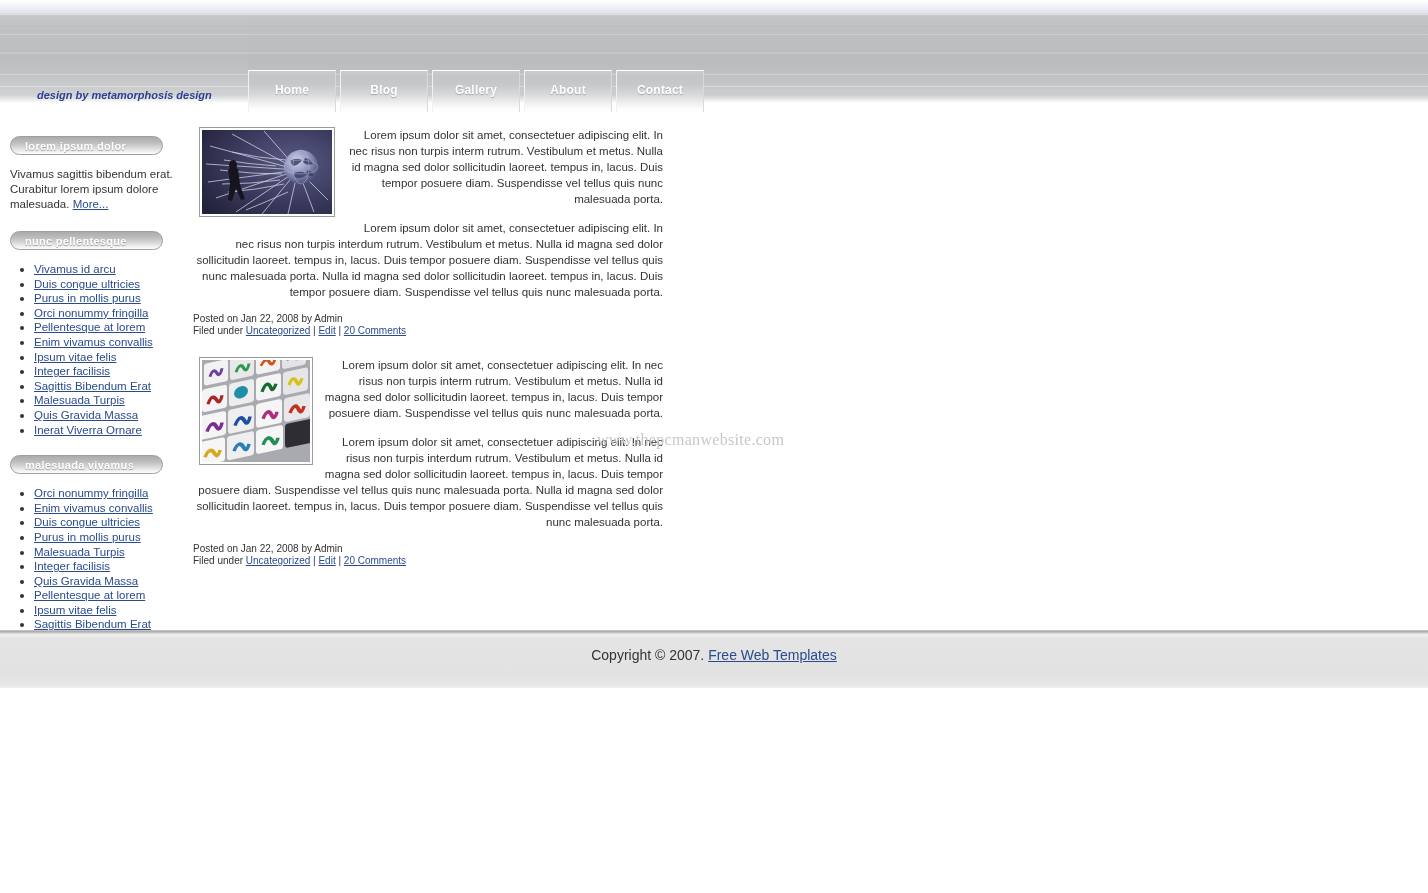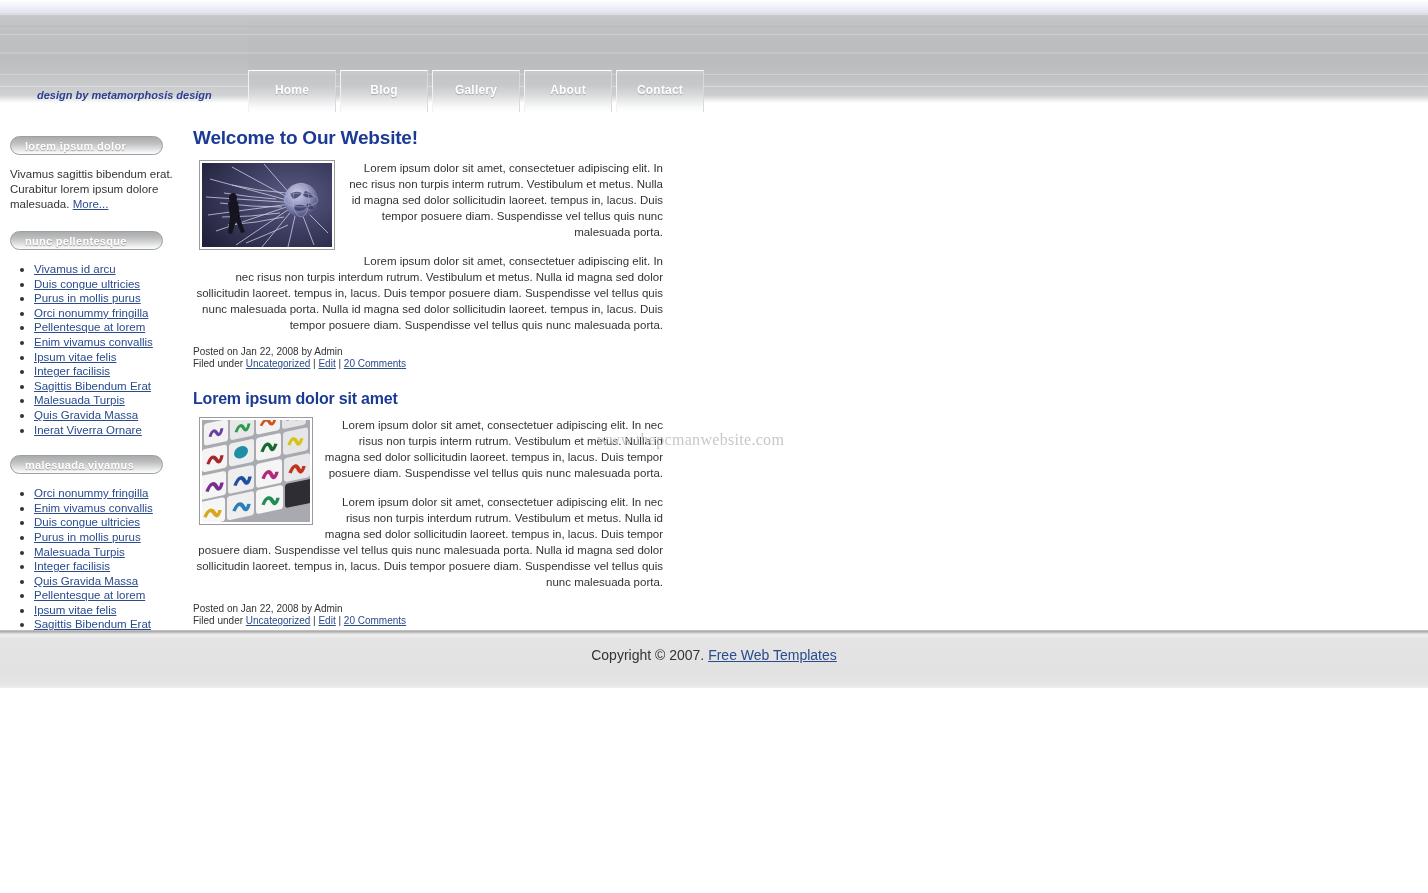--- a/index.html
+++ b/index.html
@@ -375,21 +375,20 @@
       <li><a href="#">Pellentesque at lorem</a></li>
       <li><a href="#">Ipsum vitae felis</a></li>
       <li><a href="#">Sagittis Bibendum Erat</a></li>
     </ul>
   </aside>
 
   <main class="content">
     <div class="content-inner">
 
       <article class="post-block">
-        <h1 class="post-title">Welcome to Our Website!</h1>
 
         <div class="thumb thumb-a">
           <div class="thumb-inner">
             <svg width="130" height="84" viewBox="0 0 130 84">
               <defs>
                 <radialGradient id="bgA" cx="70%" cy="40%" r="85%">
                   <stop offset="0%" stop-color="#5b5a84"></stop>
                   <stop offset="55%" stop-color="#3a3a5e"></stop>
                   <stop offset="100%" stop-color="#23223a"></stop>
                 </radialGradient>
@@ -439,21 +438,20 @@
         <p class="post-p">Lorem ipsum dolor sit amet, consectetuer adipiscing elit. In nec risus non turpis interm rutrum. Vestibulum et metus. Nulla id magna sed dolor sollicitudin laoreet. tempus in, lacus. Duis tempor posuere diam. Suspendisse vel tellus quis nunc malesuada porta.</p>
         <p class="post-p">Lorem ipsum dolor sit amet, consectetuer adipiscing elit. In nec risus non turpis interdum rutrum. Vestibulum et metus. Nulla id magna sed dolor sollicitudin laoreet. tempus in, lacus. Duis tempor posuere diam. Suspendisse vel tellus quis nunc malesuada porta. Nulla id magna sed dolor sollicitudin laoreet. tempus in, lacus. Duis tempor posuere diam. Suspendisse vel tellus quis nunc malesuada porta.</p>
 
         <div class="post-meta">
           <div>Posted on Jan 22, 2008 by Admin</div>
           <div><span>Filed under </span><a href="#">Uncategorized</a><span> | </span><a href="#">Edit</a><span> | </span><a href="#">20 Comments</a></div>
         </div>
       </article>
 
       <article class="post-block">
-        <h2 class="post-title small">Lorem ipsum dolor sit amet</h2>
 
         <div class="thumb thumb-b">
           <div class="thumb-inner">
             <svg width="108" height="102" viewBox="0 0 108 102">
               <rect x="0" y="0" width="108" height="102" fill="#a9aab0"></rect>
               <g>
                 <g transform="translate(2,4) skewY(-12)">
                   <rect x="0" y="0" width="24" height="22" rx="3" fill="#f2f2f3"></rect>
                   <rect x="26" y="0" width="24" height="22" rx="3" fill="#e8e8ea"></rect>
                   <rect x="52" y="0" width="24" height="22" rx="3" fill="#f2f2f3"></rect>

